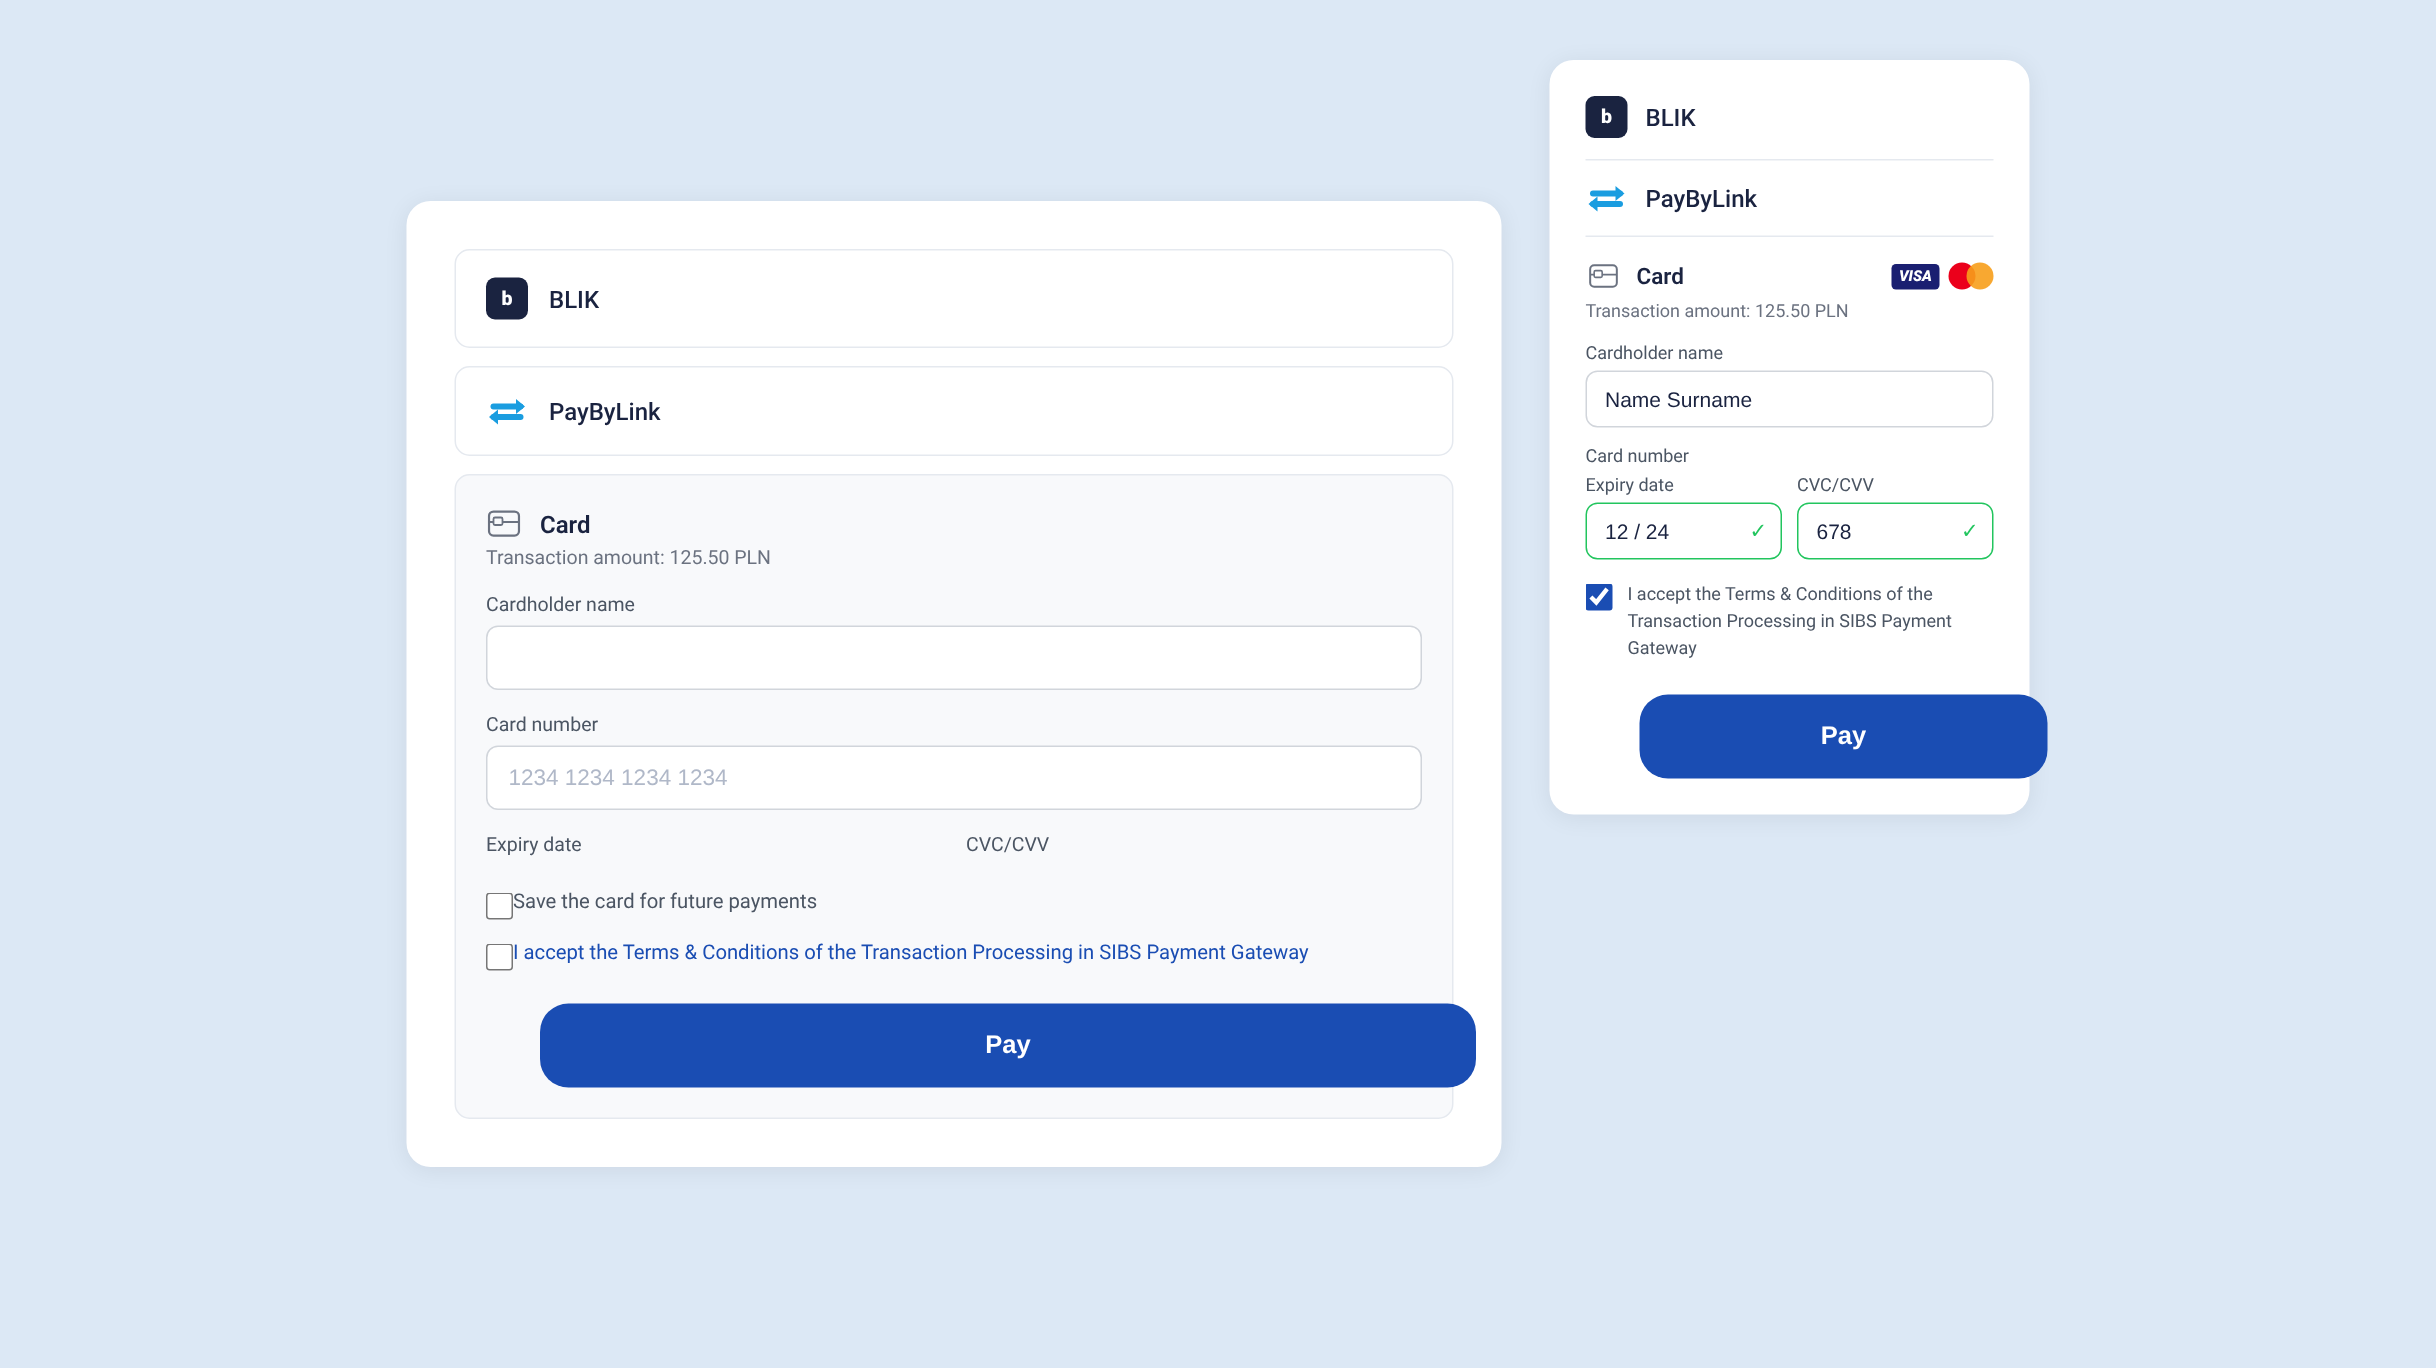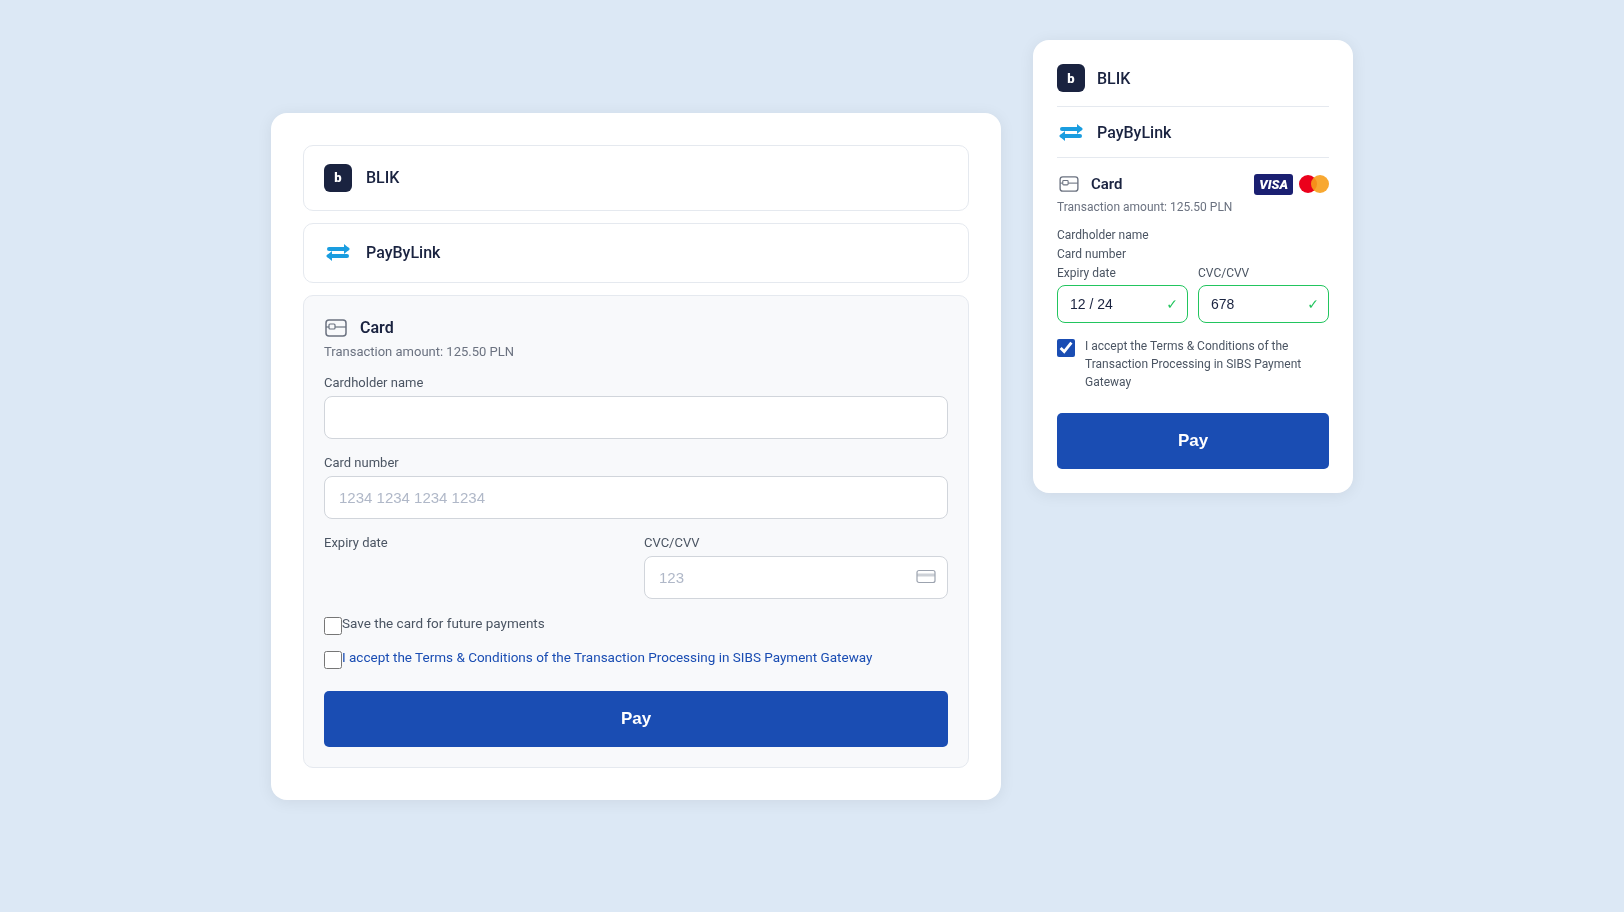--- a/index.html
+++ b/index.html
@@ -184,26 +184,27 @@
       text-decoration: none;
       cursor: pointer;
     }
 
     
     .pay-btn {
       width: 100%;
       background: #1a4db3;
       color: #fff;
       border: none;
-      border-radius: 5px;
+      border-radius: 19px;
       padding: 18px;
       font-size: 17px;
       font-weight: 700;
       cursor: pointer;
       margin-top: 8px;
+      margin-left: 36px;
     }
 
     
     .right-payment-row {
       border-bottom: 1px solid #e5e9ef;
       padding: 14px 0;
       display: flex;
       align-items: center;
       gap: 12px;
       cursor: pointer;
@@ -236,21 +237,21 @@
 
     .card-logos {
       display: flex;
       gap: 6px;
       align-items: center;
     }
 
     .visa-logo {
       background: #1a1f71;
       color: #fff;
-      font-size: 13px;
+      font-size: 10px;
       font-weight: 900;
       font-style: italic;
       padding: 3px 5px;
       border-radius: 3px;
     }
 
     .mc-logo {
       display: flex;
       align-items: center;
     }
@@ -456,29 +457,20 @@
       <input class="form-input" type="text" placeholder="1234 1234 1234 1234" style="">
     </div>
 
     
     <div class="form-row">
       <div class="form-group">
         <label class="form-label">Expiry date</label>
       </div>
       <div class="form-group">
         <label class="form-label">CVC/CVV</label>
-        <div class="cvc-wrapper">
-          <input class="form-input" type="text" placeholder="123" style="">
-          <span class="card-icon-inline">
-            <svg width="20" height="14" viewBox="0 0 20 14" fill="none">
-              <rect x="1" y="1" width="18" height="12" rx="2" stroke="#9ca3af" stroke-width="1.2" fill="none"></rect>
-              <rect x="1" y="4" width="18" height="3" fill="#9ca3af" opacity="0.5"></rect>
-            </svg>
-          </span>
-        </div>
       </div>
     </div>
 
     
     <div class="checkbox-row">
       <input type="checkbox" id="save-card" style="">
       <label for="save-card" class="checkbox-label">Save the card for future payments</label>
     </div>
 
     
@@ -529,20 +521,21 @@
           <div class="mc-circle-right"></div>
         </div>
       </div>
     </div>
 
     <div class="right-transaction-amount">Transaction amount: 125.50 PLN</div>
 
     
     <div>
       <label class="right-form-label">Cardholder name</label>
+      <input class="right-form-input" type="text" value="Name Surname" style="">
     </div>
 
     
     <div>
       <label class="right-form-label">Card number</label>
     </div>
 
     
     <div class="right-form-row">
       <div class="right-form-group">

